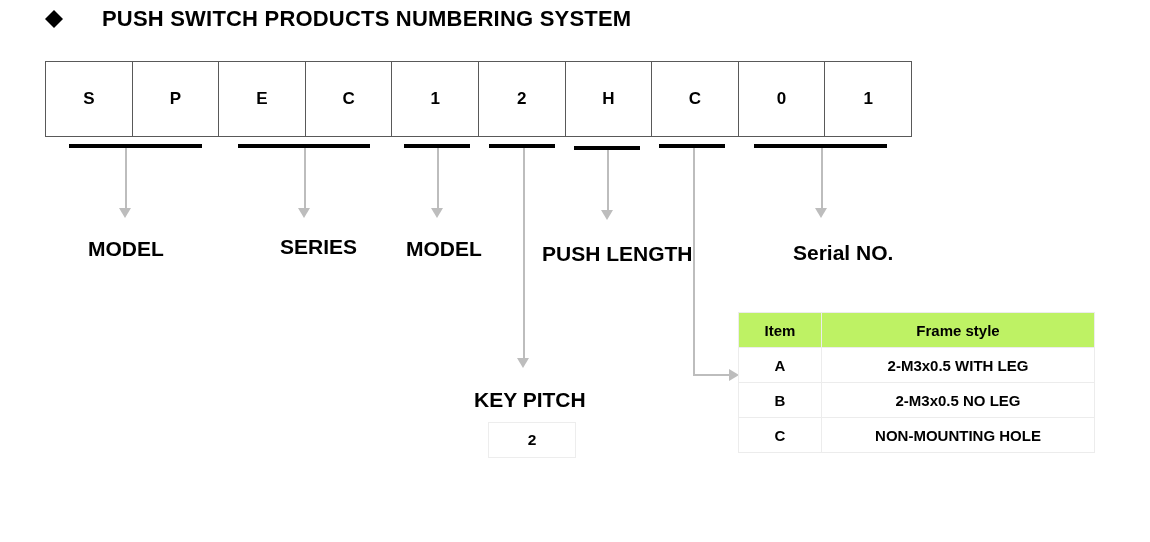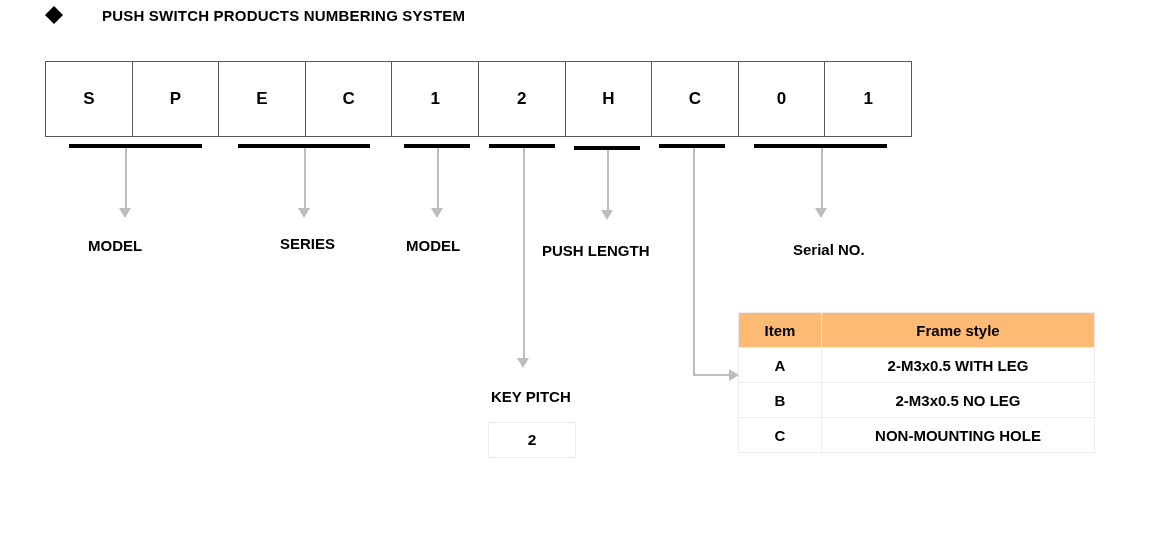--- a/index.html
+++ b/index.html
@@ -35,21 +35,21 @@
   #diamond-bullet::before {
     content: "";
     position: absolute;
     left: -9px; top: -27px;
     width: 0; height: 0;
     border: 9px solid transparent;
     border-bottom-color: #000;
   }
   #page-title {
     margin-left: 39px;
-    font-size: 15px;
+    font-size: 22px;
     font-weight: bold;
     letter-spacing: 0.2px;
     white-space: nowrap;
   }
 
   
   #code-row {
     position: absolute;
     left: 45px;
     top: 61px;
@@ -101,21 +101,21 @@
   }
   .elbow-h {
     position: absolute;
     height: 2px;
     background: #bdbdbd;
   }
 
   
   .caption {
     position: absolute;
-    font-size: 15px;
+    font-size: 21px;
     font-weight: bold;
     white-space: nowrap;
   }
   .caption.serial { font-weight: bold; }
 
   
   #keypitch-table {
     position: absolute;
     left: 488px;
     top: 422px;
@@ -147,21 +147,21 @@
     table-layout: fixed;
   }
   #frame-table th, #frame-table td {
     border: 1px solid #ececec;
     height: 34px;
     font-size: 15px;
     font-weight: bold;
     text-align: center;
     padding: 0;
   }
-  #frame-table thead th { background: #fdba74; }
+  #frame-table thead th { background: #bef264; }
   #frame-table .col-item { width: 82px; }
 </style>
 </head>
 <body>
 
 <div id="title-row">
   <span id="diamond-bullet"></span>
   <span id="page-title">PUSH SWITCH PRODUCTS NUMBERING SYSTEM</span>
 </div>
 
@@ -206,21 +206,21 @@
 <div class="arrow-head-right" style="left:729px; top:369px;"></div>
 
 <div class="arrow-stem" style="left:821px; top:148px; height:62px;"></div>
 <div class="arrow-head-down" style="left:815px; top:208px;"></div>
 
 <span class="caption" style="left:88px;  top:237px;">MODEL</span>
 <span class="caption" style="left:280px; top:235px;">SERIES</span>
 <span class="caption" style="left:406px; top:237px;">MODEL</span>
 <span class="caption" style="left:542px; top:242px;">PUSH LENGTH</span>
 <span class="caption serial" style="left:793px; top:241px;">Serial NO.</span>
-<span class="caption" style="left:491px; top:388px;text-align:center;">KEY PITCH</span>
+<span class="caption" style="left:474px; top:388px;text-align:center;">KEY PITCH</span>
 
 <div id="keypitch-table">
   <div class="kp-cell kp-w1">2</div>
 </div>
 
 <table id="frame-table">
   <thead>
     <tr>
       <th class="col-item">Item</th>
       <th>Frame style</th>

